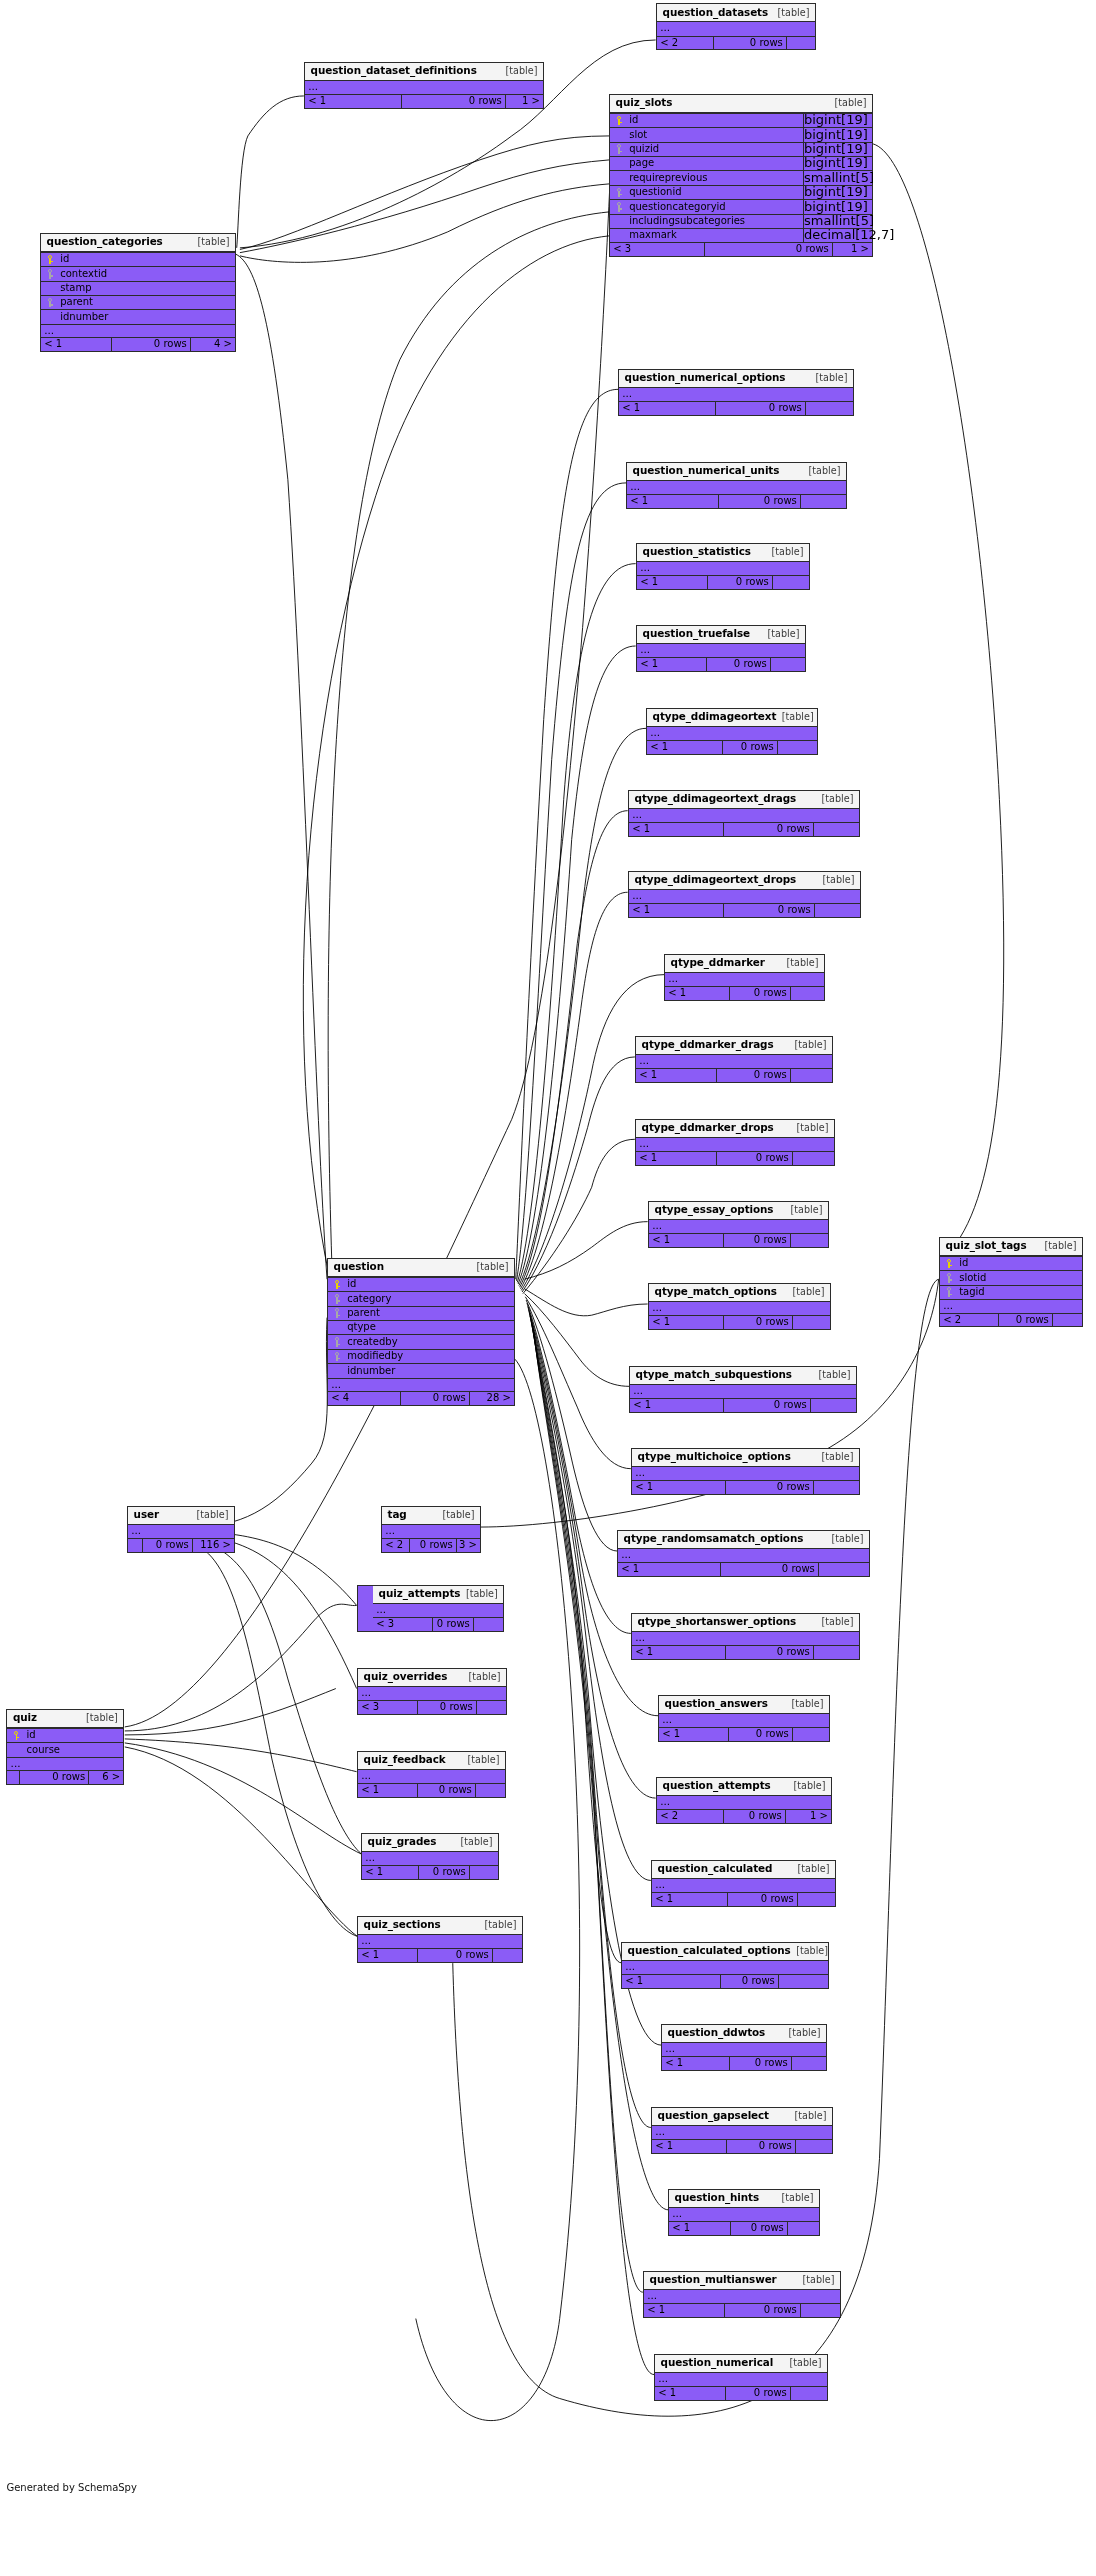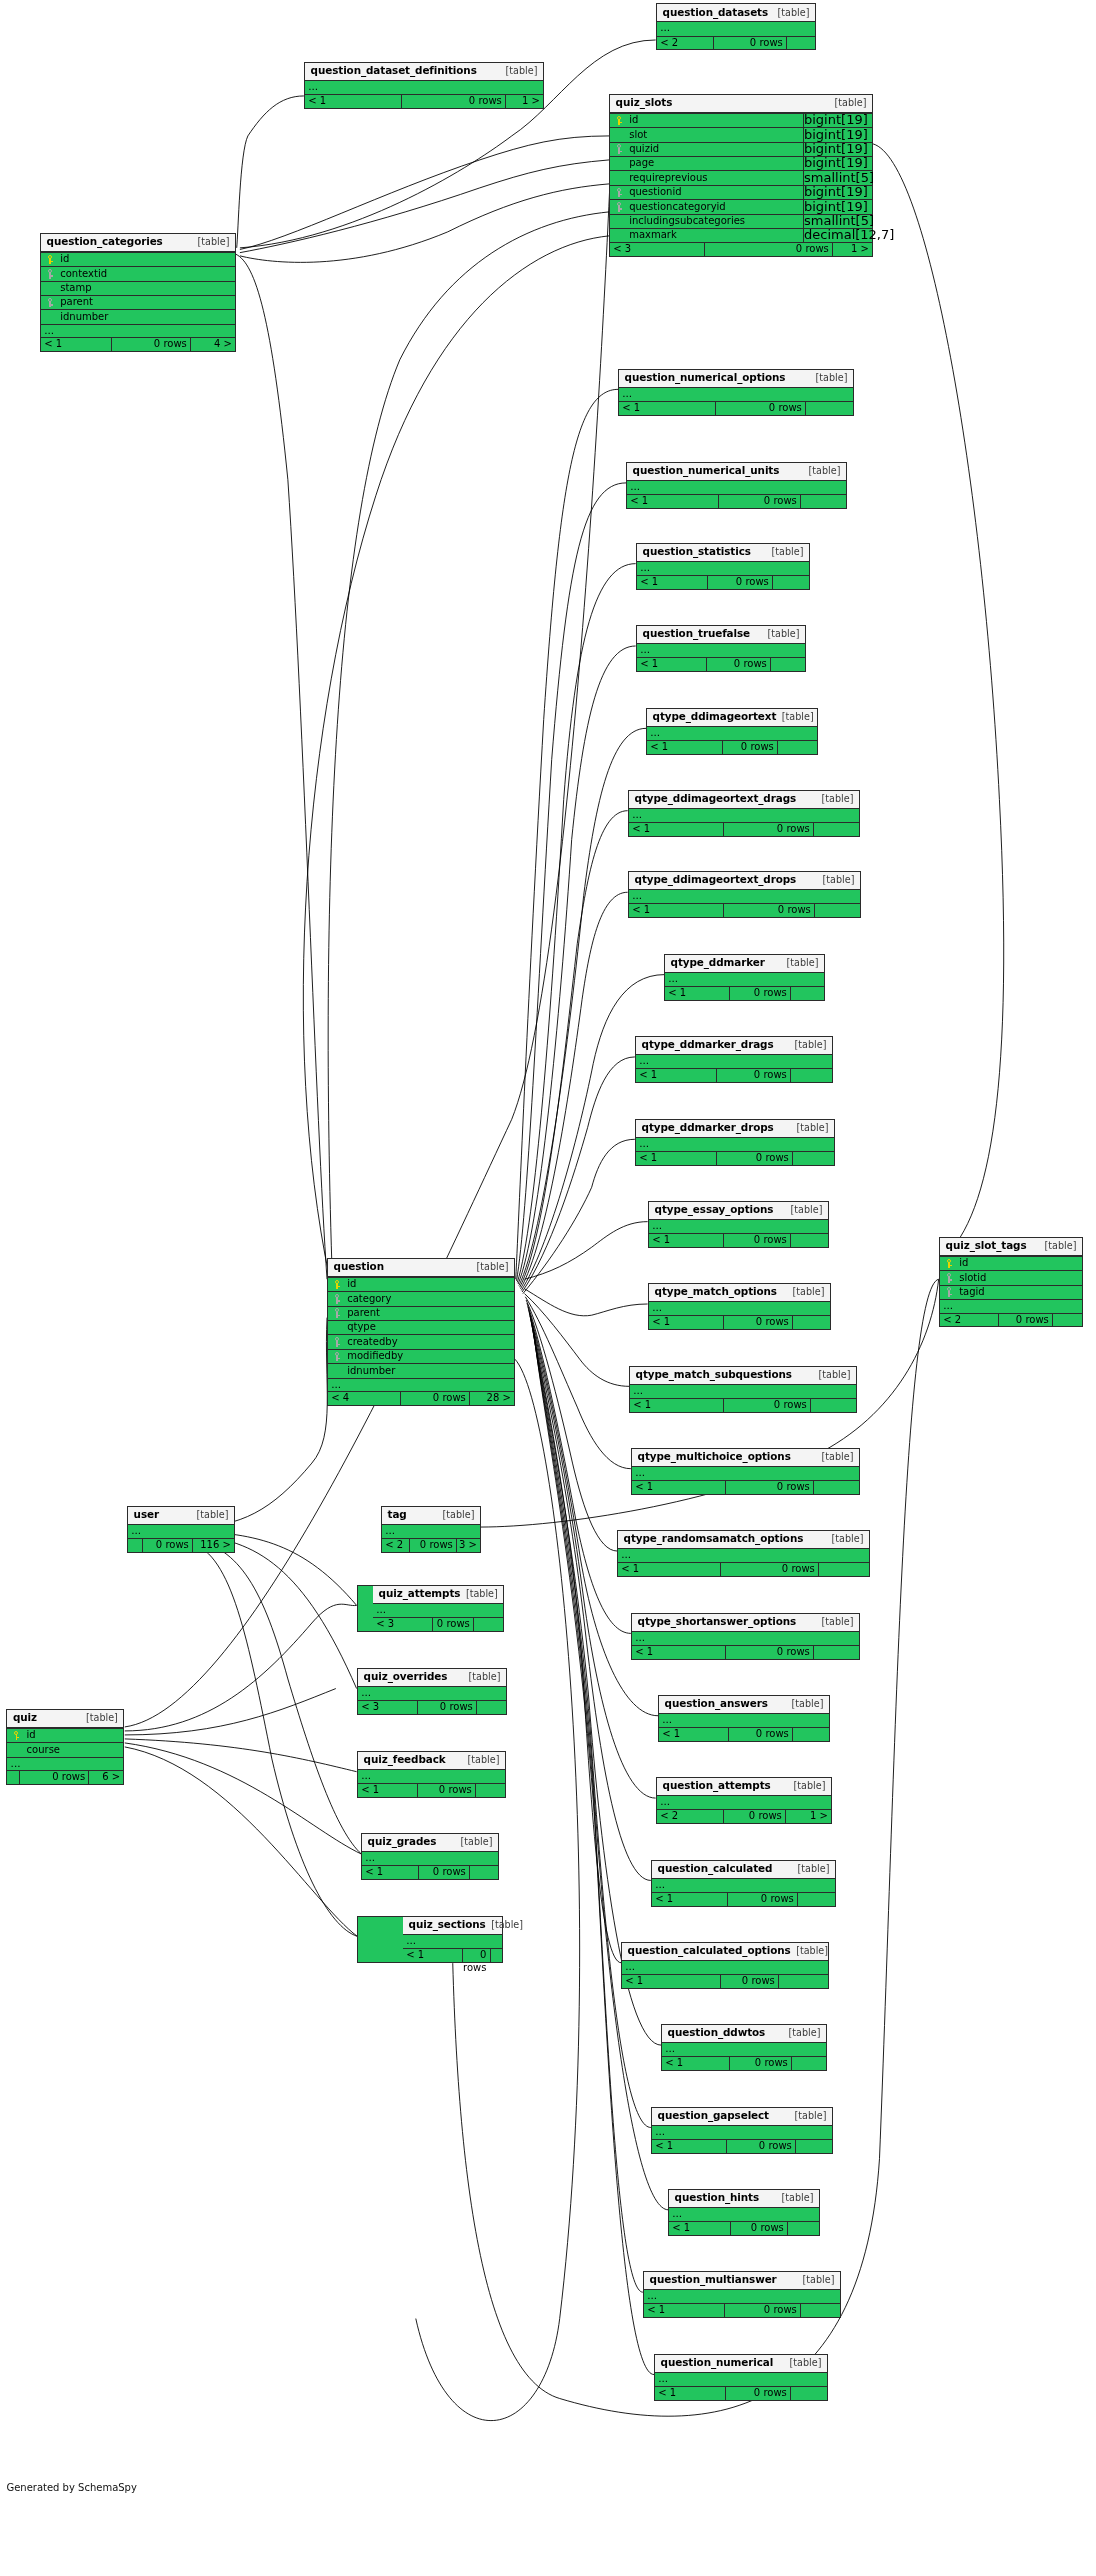--- a/index.html
+++ b/index.html
@@ -20,21 +20,21 @@
     position: absolute;
     left: 0;
     top: 0;
     width: 1097px;
     height: 2576px;
     pointer-events: none;
   }
   .tbl {
     position: absolute;
     border: 0.8px solid #2b2b2b;
-    background: #22c55e;
+    background: #8b5cf6;
     box-sizing: border-box;
     font-size: 10px;
     color: #000000;
     z-index: 5;
   }
   .tbl .hdr {
     background: #f4f4f4;
     border-bottom: 1.6px solid #2b2b2b;
     padding: 2.4px 5.6px 3.2px 5.6px;
     display: flex;
@@ -880,21 +880,21 @@
           <span class="tname">quiz_grades</span>
           <span class="ttype">[table]</span>
         </div>
         <div class="ellipsis noborder">...</div>
         <div class="foot">
           <span class="f1" style="width:56px">&lt; 1</span>
           <span class="f2">0 rows</span>
           <span class="f3" style="width:29px"></span>
         </div>
       </div>
-      <div class="tbl" style="left: 357px; top: 1916px; width: 146px; padding-left: 45px;">
+      <div class="tbl" style="left: 357px; top: 1916px; width: 166px;">
         <div class="hdr">
           <span class="tname">quiz_sections</span>
           <span class="ttype">[table]</span>
         </div>
         <div class="ellipsis noborder">...</div>
         <div class="foot">
           <span class="f1" style="width:59px">&lt; 1</span>
           <span class="f2">0 rows</span>
           <span class="f3" style="width:30px"></span>
         </div>

